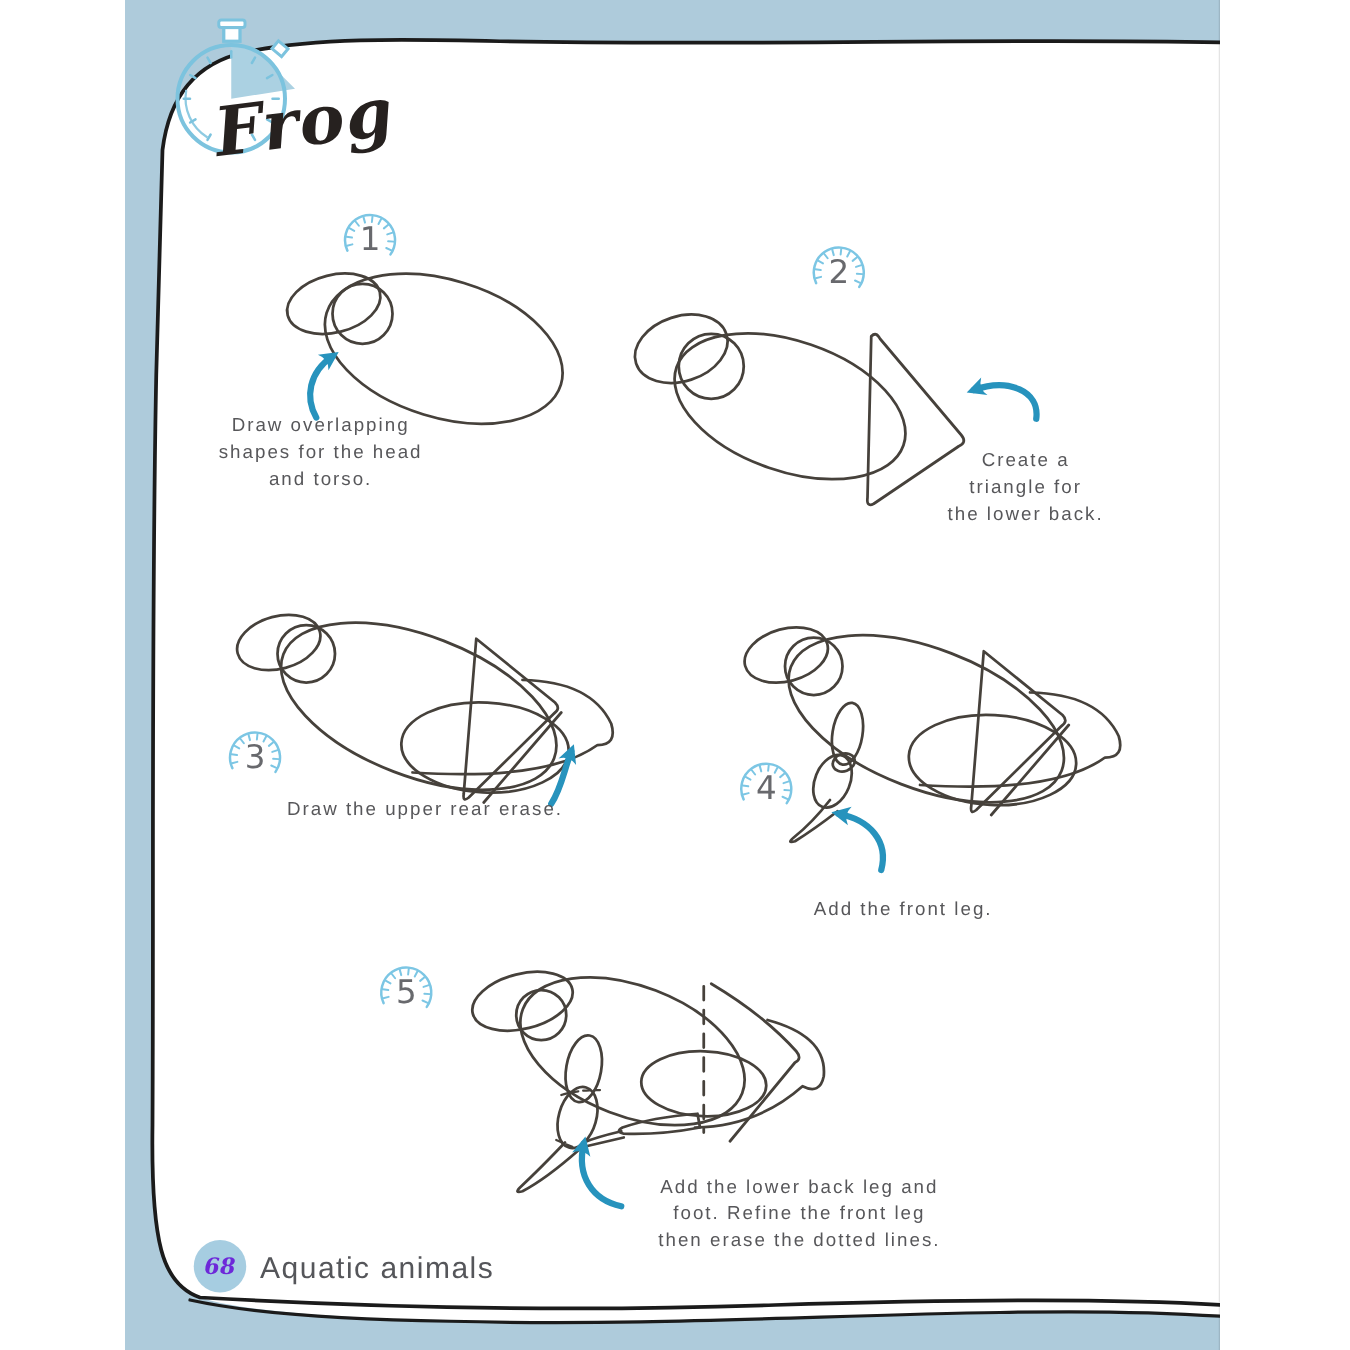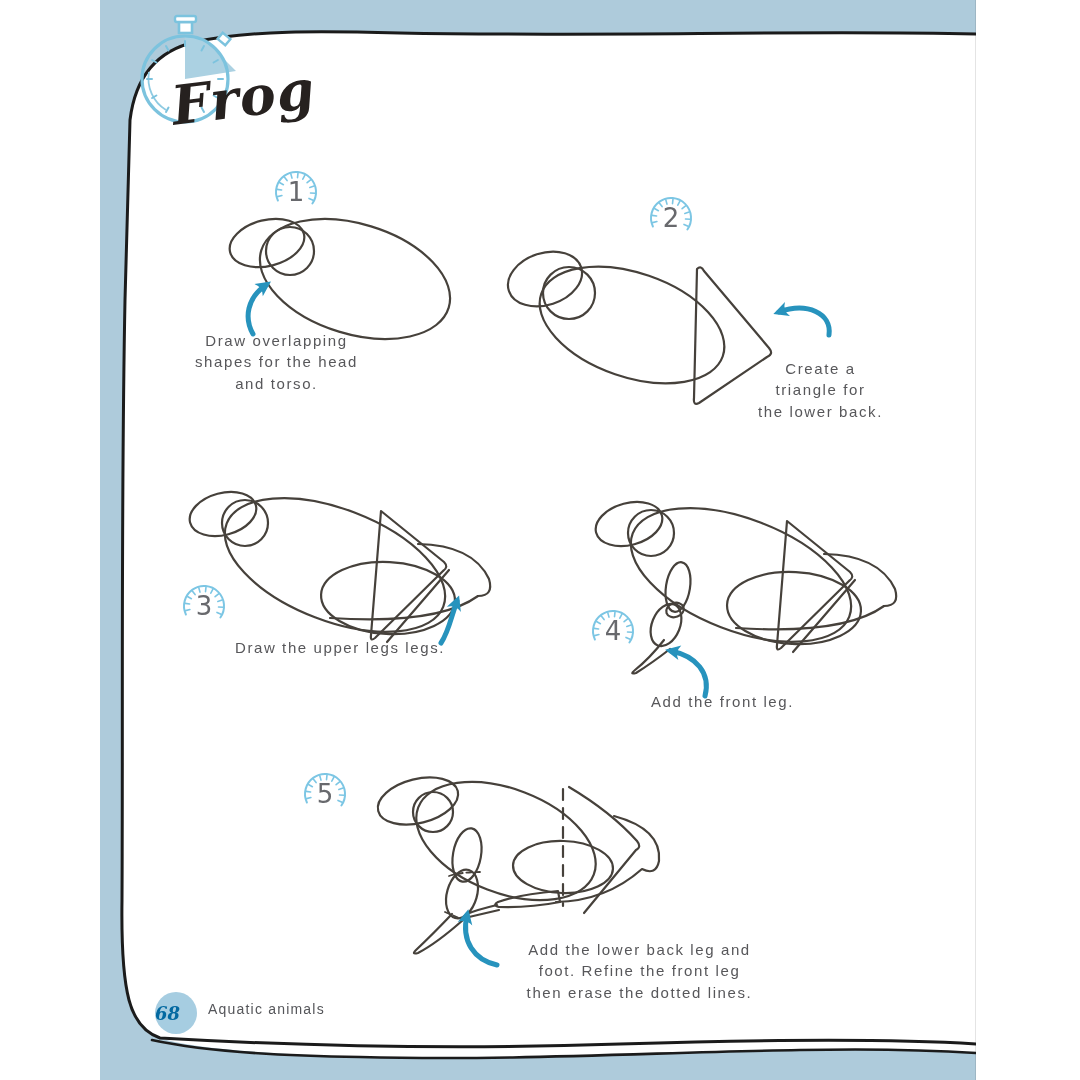--- a/index.html
+++ b/index.html
@@ -29,29 +29,29 @@
 
   .d1{left:273px;top:169px;} .d2{left:648px;top:195px;} .d3{left:181px;top:583px;}
   .d4{left:590px;top:608px;} .d5{left:302px;top:771px;}
 
   .s1{left:212px;top:203px;} .s2{left:498px;top:246px;} .s3{left:172px;top:478px;}
   .s4{left:578px;top:488px;} .s5{left:385px;top:762px;}
 
   .a1{left:240px;top:276px;} .a2{left:763px;top:295px;} .a3{left:432px;top:594px;}
   .a4{left:660px;top:643px;} .a5{left:448px;top:906px;}
 
-  .c1{left:164px;top:330px;width:225px;} .c2{left:738px;top:358px;width:165px;}
-  .c3{left:200px;top:637px;width:280px;} .c4{left:635px;top:691px;width:175px;}
+  .c1{left:144px;top:330px;width:225px;} .c2{left:738px;top:358px;width:165px;}
+  .c3{left:200px;top:637px;width:280px;} .c4{left:635px;top:717px;width:175px;}
   .c5{left:512px;top:939px;width:255px;}
 
   .footer-num{position:absolute;left:155px;top:992px;width:42px;height:42px;border-radius:50%;
-              background:#a6cde1;display:flex;align-items:center;justify-content:flex-start;
-              font-style:italic;font-weight:bold;font-size:18px;color:#0369a1;
+              background:#a6cde1;display:flex;align-items:center;justify-content:center;
+              font-style:italic;font-weight:bold;font-size:18px;color:#6d28d9;
               font-family:"DejaVu Serif",serif;}
-  .footer-label{position:absolute;left:208px;top:1001px;font-size:14px;letter-spacing:1.2px;color:#55565a;}
+  .footer-label{position:absolute;left:208px;top:1001px;font-size:24px;letter-spacing:1.2px;color:#55565a;}
 </style>
 </head>
 <body>
 
 <div class="canvas">
 
   <div class="backdrop">
     <svg class="page-svg" width="876" height="1080" viewBox="0 0 876 1080">
 
       <path fill="#ffffff" stroke="none" d="M 876,34 C 700,30 500,37 300,33 C 220,31 150,30 95,42
@@ -192,21 +192,21 @@
       <path class="sk" d="M 246,66 Q 301,67 317,101 Q 322,118 306,118 Q 266,147 158,140"></path>
     </svg>
     <svg class="arrow a3" width="45" height="55" viewBox="0 0 45 55">
       <defs>
           <marker id="ah3" viewBox="0 0 12 12" refX="7" refY="6" markerWidth="3.6" markerHeight="3.6" orient="auto">
         <path d="M1,1 L11,6 L1,11 Q4.5,6 1,1 Z" fill="#2793bd"></path>
           </marker>
         </defs>
       <path class="ar" marker-end="url(#ah3)" d="M 9,49 C 17,37 19,23 25,7"></path>
     </svg>
-    <p class="caption c3">Draw the upper legs legs.</p>
+    <p class="caption c3">Draw the upper rear erase.</p>
   </section>
 
   <section>
     <div class="dial d4">
       <svg class="dial-svg" width="46" height="46" viewBox="0 0 46 46">
           <path d="M 4.9,31.5 A 20 20 0 1 1 39.4,34.5" fill="none" stroke="#7cc6e4" stroke-width="2" stroke-linecap="round"></path>
           <path d="M 4.6,27.6 L 8.9,26.5" stroke="#7cc6e4" stroke-width="1.6" stroke-linecap="round"></path>
           <path d="M 4.2,20.4 L 8.6,21.0" stroke="#7cc6e4" stroke-width="1.6" stroke-linecap="round"></path>
           <path d="M 6.5,13.5 L 10.4,15.7" stroke="#7cc6e4" stroke-width="1.6" stroke-linecap="round"></path>
           <path d="M 11.3,8.0 L 14.1,11.6" stroke="#7cc6e4" stroke-width="1.6" stroke-linecap="round"></path>

